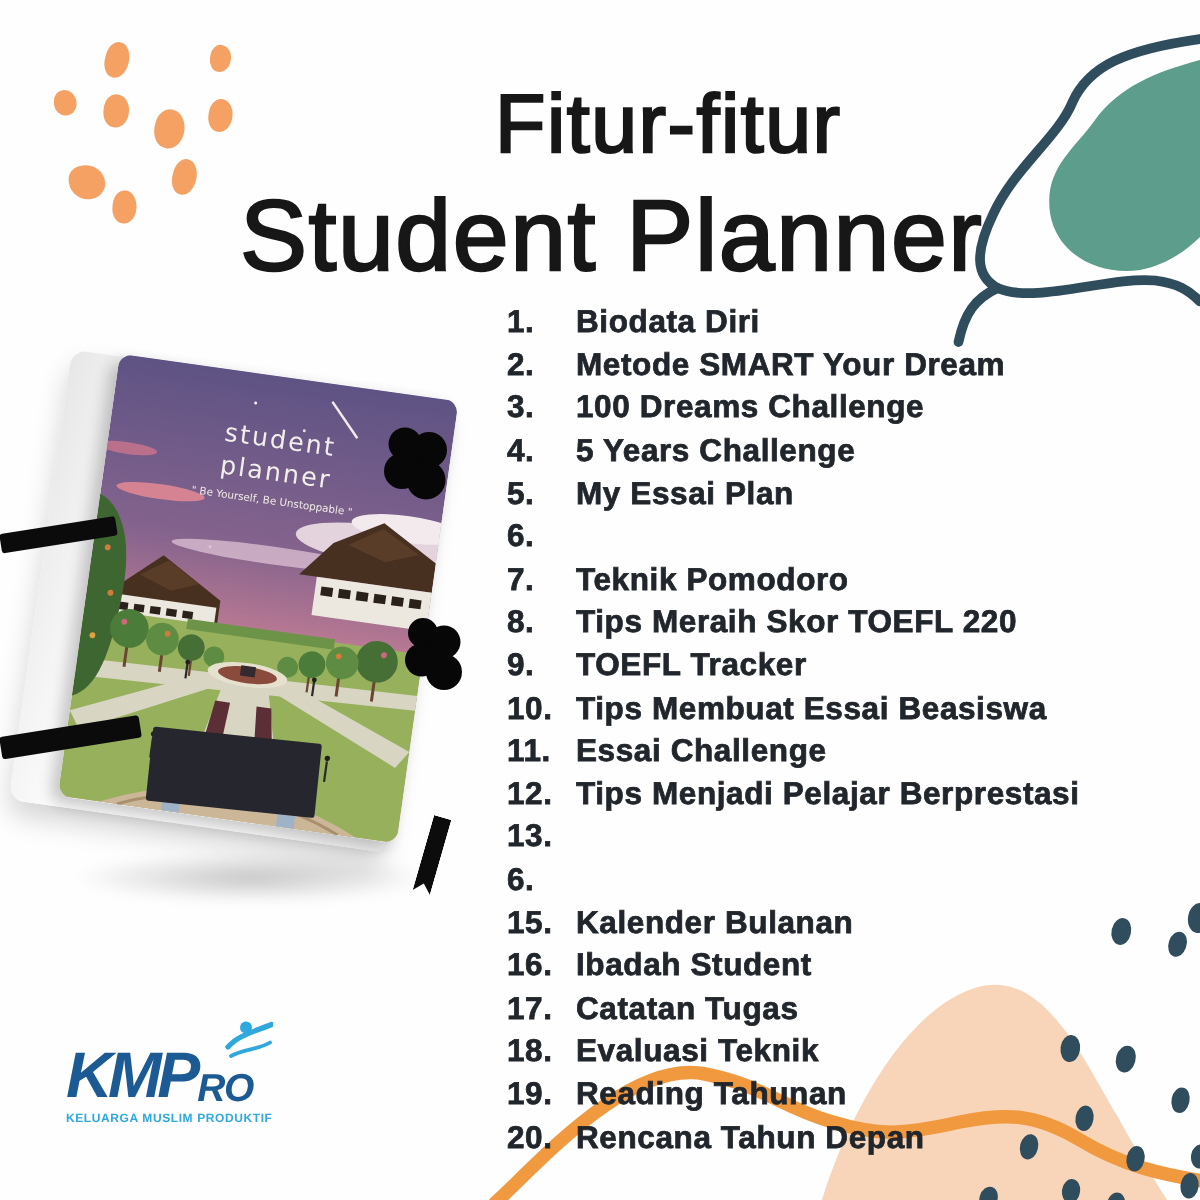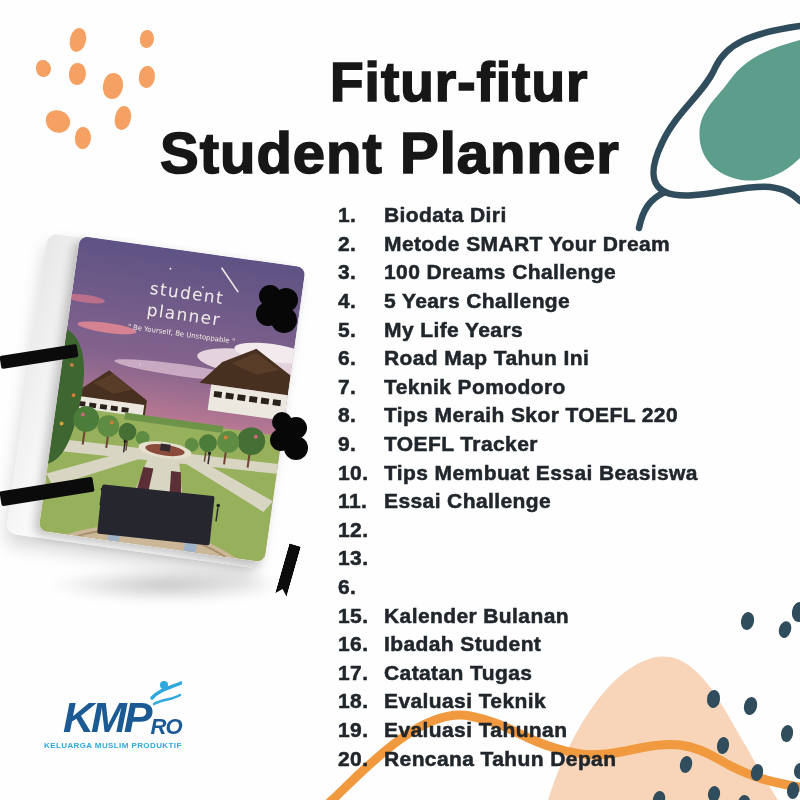--- a/index.html
+++ b/index.html
@@ -5,24 +5,24 @@
   html,body{margin:0;padding:0;background:#fff;}
   #canvas{position:relative;width:800px;height:800px;background:#fefefe;overflow:hidden;
           font-family:"Liberation Sans",sans-serif;}
 
   
   .deco{position:absolute;}
   .odot{position:absolute;background:#F5A164;border-radius:46% 54% 50% 50%;}
   .ddot{position:absolute;background:#2F4D5C;border-radius:50% 50% 48% 52%;}
 
   
-  .title-line{position:absolute;color:#171717;font-weight:bold;white-space:nowrap;
+  .title-line{position:absolute;color:#171717;font-weight:normal;white-space:nowrap;
               letter-spacing:1px;-webkit-text-stroke:1.6px #171717;z-index:5;}
   #title1{left:330px;top:50px;font-size:55px;}
-  #title2{left:160px;top:119px;font-size:58px;}
+  #title2{left:160px;top:119px;font-size:67px;}
 
   
   .features{position:absolute;left:338px;top:201px;z-index:6;}
   .feature-row{display:flex;height:28.6px;align-items:center;
                font-size:21px;font-weight:bold;color:#20262b;letter-spacing:.4px;
                -webkit-text-stroke:.5px #20262b;white-space:nowrap;}
   .feature-row .num{width:46px;flex:none;}
 
   
   .book-wrap{position:absolute;left:18px;top:238px;width:320px;height:380px;z-index:4;}
@@ -39,22 +39,22 @@
   #strap1{left:-18px;top:112px;width:78px;height:13px;}
   #strap2{left:-18px;top:246px;width:94px;height:15px;}
   .ribbon{position:absolute;left:264px;top:306px;width:12px;height:52px;background:#0c0c0c;
           transform:rotate(16deg);clip-path:polygon(0 0,100% 0,100% 100%,50% 88%,0 100%);}
   .clip{position:absolute;}
 
   
   .logo{position:absolute;left:44px;top:696px;width:140px;height:70px;z-index:6;}
   .logo-row{position:relative;display:flex;align-items:flex-end;}
   .logo-kmp{font-size:43px;font-weight:bold;font-style:italic;color:#1C5A94;
-            letter-spacing:-3px;line-height:1;margin-left:19px;}
-  .logo-ro{font-size:22px;font-weight:bold;font-style:italic;color:#1C5A94;
+            letter-spacing:-3px;line-height:1;}
+  .logo-ro{font-size:26px;font-weight:bold;font-style:italic;color:#1C5A94;
            letter-spacing:-1px;line-height:1;margin-left:1px;padding-bottom:1px;}
   .logo-person{position:absolute;right:2px;top:-16px;}
   .logo-tagline{font-size:8px;font-weight:bold;color:#2FA8DD;letter-spacing:.4px;
                 margin-top:2px;white-space:nowrap;}
 </style>
 </head>
 <body>
 
 <div id="canvas">
 
@@ -120,26 +120,25 @@
       <span class="label">100 Dreams Challenge</span>
     </div>
 
     <div class="feature-row">
       <span class="num">4.</span>
       <span class="label">5 Years Challenge</span>
     </div>
 
     <div class="feature-row">
       <span class="num">5.</span>
-      <span class="label">My Life Years</span>
+      <span class="label">My Essai Plan</span>
     </div>
 
     <div class="feature-row">
       <span class="num">6.</span>
-      <span class="label">Road Map Tahun Ini</span>
     </div>
 
     <div class="feature-row">
       <span class="num">7.</span>
       <span class="label">Teknik Pomodoro</span>
     </div>
 
     <div class="feature-row">
       <span class="num">8.</span>
       <span class="label">Tips Meraih Skor TOEFL 220</span>
@@ -155,20 +154,21 @@
       <span class="label">Tips Membuat Essai Beasiswa</span>
     </div>
 
     <div class="feature-row">
       <span class="num">11.</span>
       <span class="label">Essai Challenge</span>
     </div>
 
     <div class="feature-row">
       <span class="num">12.</span>
+      <span class="label">Tips Menjadi Pelajar Berprestasi</span>
     </div>
 
     <div class="feature-row">
       <span class="num">13.</span>
     </div>
 
     <div class="feature-row">
       <span class="num">6.</span>
     </div>
 
@@ -187,21 +187,21 @@
       <span class="label">Catatan Tugas</span>
     </div>
 
     <div class="feature-row">
       <span class="num">18.</span>
       <span class="label">Evaluasi Teknik</span>
     </div>
 
     <div class="feature-row">
       <span class="num">19.</span>
-      <span class="label">Evaluasi Tahunan</span>
+      <span class="label">Reading Tahunan</span>
     </div>
 
     <div class="feature-row">
       <span class="num">20.</span>
       <span class="label">Rencana Tahun Depan</span>
     </div>
   </div>
 
   <div class="book-wrap">
     <div class="book-shadow"></div>

